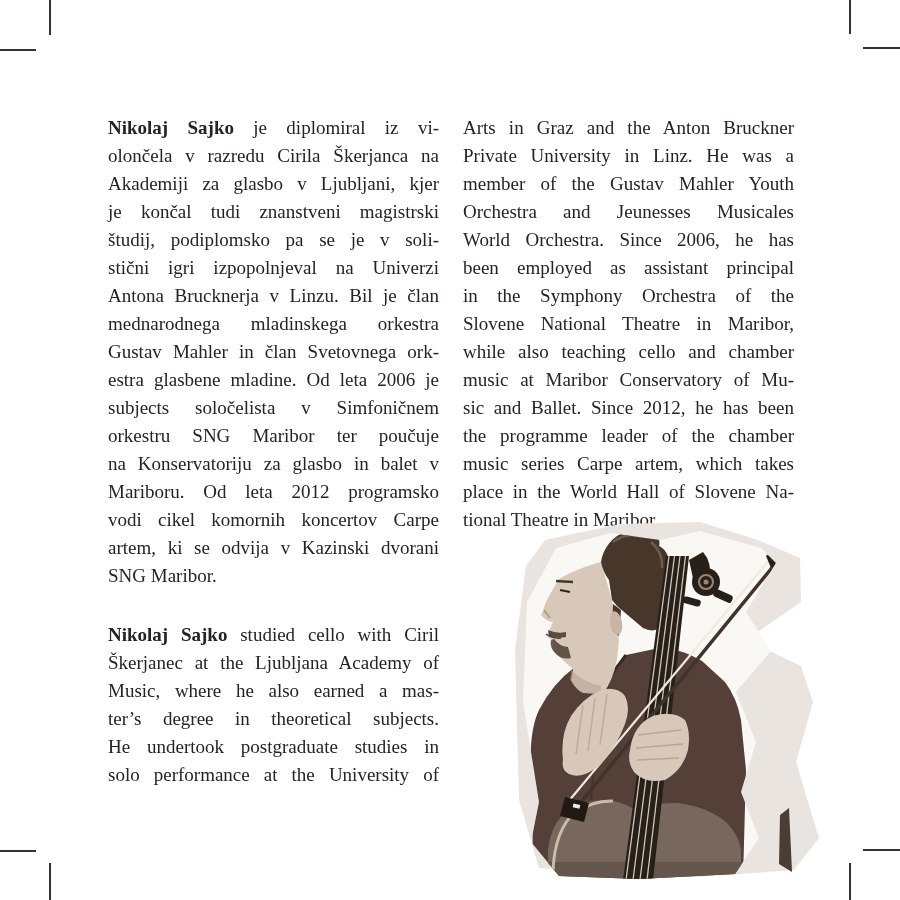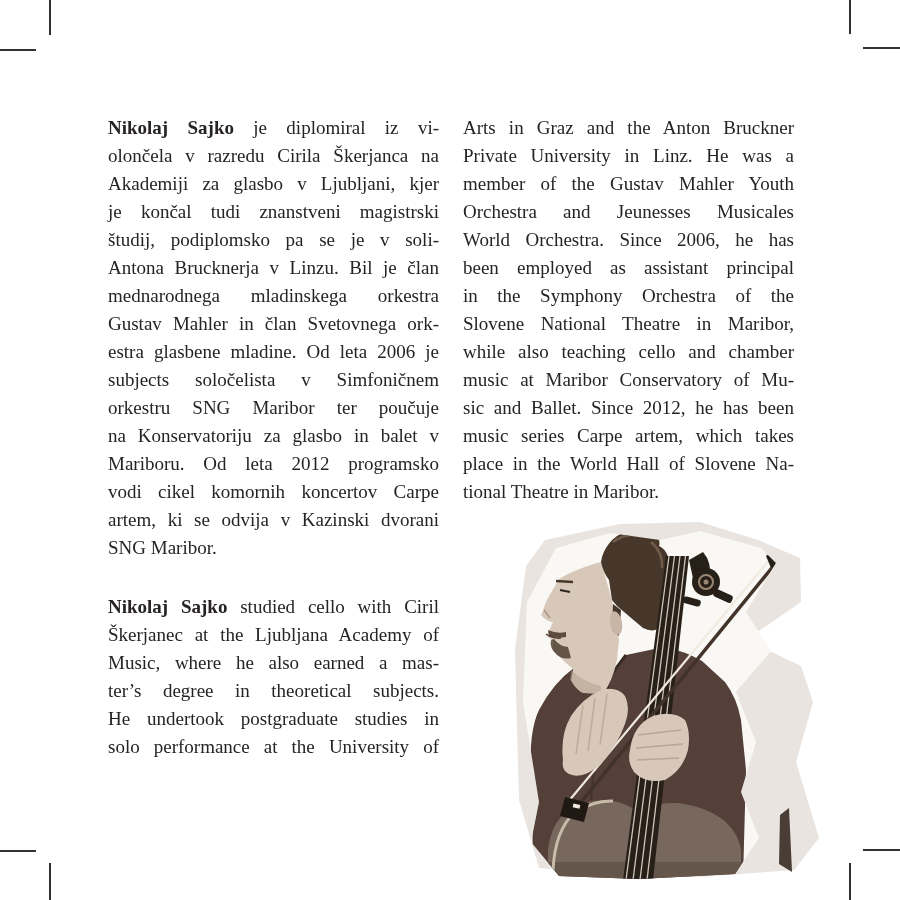--- a/index.html
+++ b/index.html
@@ -45,20 +45,21 @@
 <div class="mark" style="left:863px;top:849px;width:37px;height:2px;"></div>
 <div class="mark" style="left:849px;top:863px;width:2px;height:37px;"></div>
 
 <div class="col" id="col-left">
     <div class="para">
       <div class="line"><span class="b">Nikolaj Sajko</span><span> je diplomiral iz vi-</span></div>
       <div class="line"><span>olončela v razredu Cirila Škerjanca na</span></div>
       <div class="line"><span>Akademiji za glasbo v Ljubljani, kjer</span></div>
       <div class="line"><span>je končal tudi znanstveni magistrski</span></div>
       <div class="line"><span>študij, podiplomsko pa se je v soli-</span></div>
+      <div class="line"><span>stični igri izpopolnjeval na Univerzi</span></div>
       <div class="line"><span>Antona Brucknerja v Linzu. Bil je član</span></div>
       <div class="line"><span>mednarodnega mladinskega orkestra</span></div>
       <div class="line"><span>Gustav Mahler in član Svetovnega ork-</span></div>
       <div class="line"><span>estra glasbene mladine. Od leta 2006 je</span></div>
       <div class="line"><span>subjects soločelista v Simfoničnem</span></div>
       <div class="line"><span>orkestru SNG Maribor ter poučuje</span></div>
       <div class="line"><span>na Konservatoriju za glasbo in balet v</span></div>
       <div class="line"><span>Mariboru. Od leta 2012 programsko</span></div>
       <div class="line"><span>vodi cikel komornih koncertov Carpe</span></div>
       <div class="line"><span>artem, ki se odvija v Kazinski dvorani</span></div>
@@ -79,20 +80,21 @@
       <div class="line"><span>Private University in Linz. He was a</span></div>
       <div class="line"><span>member of the Gustav Mahler Youth</span></div>
       <div class="line"><span>Orchestra and Jeunesses Musicales</span></div>
       <div class="line"><span>World Orchestra. Since 2006, he has</span></div>
       <div class="line"><span>been employed as assistant principal</span></div>
       <div class="line"><span>in the Symphony Orchestra of the</span></div>
       <div class="line"><span>Slovene National Theatre in Maribor,</span></div>
       <div class="line"><span>while also teaching cello and chamber</span></div>
       <div class="line"><span>music at Maribor Conservatory of Mu-</span></div>
       <div class="line"><span>sic and Ballet. Since 2012, he has been</span></div>
+      <div class="line"><span>the programme leader of the chamber</span></div>
       <div class="line"><span>music series Carpe artem, which takes</span></div>
       <div class="line"><span>place in the World Hall of Slovene Na-</span></div>
       <div class="line lastline"><span>tional Theatre in Maribor.</span></div>
     </div>
   </div>
 
 <div class="photo-wrap">
 <svg width="312" height="360" viewBox="0 0 312 360" role="img" aria-label="Black-and-white cut-out photograph of a smiling man in profile holding a cello and bow over his shoulder, on an irregular beige paper-cut backdrop">
   <defs>
     <clipPath id="cutout">

